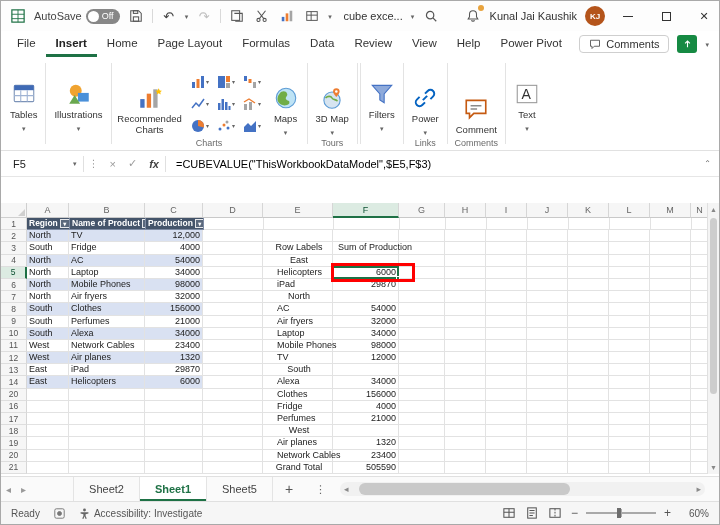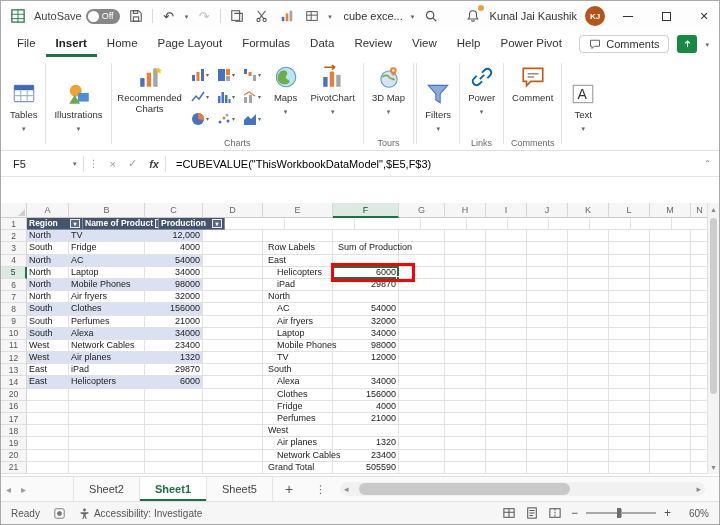--- a/index.html
+++ b/index.html
@@ -36,21 +36,21 @@
   
   .ribbontabs{height:26px;flex:0 0 26px;display:flex;align-items:stretch;background:#fff;padding:0 6px;font-size:11.5px;}
   .rtab{display:flex;align-items:center;padding:0 10px;color:#333;cursor:pointer;border-bottom:3px solid transparent;}
   .rtab.active{border-bottom:3px solid var(--accent);font-weight:bold;color:#222;}
   .comments-pill{margin-left:auto;align-self:center;display:flex;align-items:center;gap:5px;border:1px solid #cfcfcf;border-radius:4px;padding:2px 9px;font-size:11px;color:#333;}
   .share-btn{align-self:center;margin:0 4px 0 8px;width:20px;height:18px;background:#168a43;border-radius:3px;display:flex;align-items:center;justify-content:center;color:#fff;font-size:10px;}
 
   
   .ribbon{height:94px;flex:0 0 94px;display:flex;align-items:stretch;background:#fff;border-bottom:1px solid #e1e1e1;padding:1px 2px;overflow:hidden;}
   .rgroup{display:flex;flex-direction:column;align-items:center;padding:2px 3px 0 3px;}
-  .rgroup-content{display:flex;align-items:flex-start;flex:1;gap:4px;}
+  .rgroup-content{display:flex;align-items:flex-end;flex:1;gap:4px;}
   .gcap{height:13px;font-size:9px;color:#6b6b6b;display:flex;align-items:center;gap:3px;}
   .rdivider{width:1px;background:#e3e3e3;margin:5px 1px;}
   .bigbtn{display:flex;flex-direction:column;align-items:center;justify-content:flex-start;gap:3px;padding:4px 4px 0 4px;font-size:9.5px;color:#333;text-align:center;line-height:1.15;background:none;border:none;cursor:pointer;font-family:inherit;}
   .bigbtn svg{width:26px;height:26px;}
   .bigbtn .caret7{margin-top:1px;}
   .centered{justify-content:center;}
   .chartgrid{display:grid;grid-template-columns:repeat(3,25px);grid-auto-rows:20px;gap:2px 1px;margin-top:5px;}
   .minibtn{display:flex;align-items:center;gap:1px;justify-content:center;cursor:pointer;}
   .minibtn svg{width:14px;height:14px;}
   .minibtn .caret7{font-size:6px;}
@@ -77,21 +77,21 @@
   .ch{height:15px;background:#f6f6f6;border-right:1px solid #d6d6d6;border-bottom:1px solid #c9c9c9;font-size:9px;color:#666;display:flex;align-items:center;justify-content:center;flex:0 0 auto;}
   .chsel{background:#dcebe2;border-bottom:2px solid var(--accent);color:#0c5132;}
   .grow{display:flex;height:12.2px;}
   .rh{width:26px;flex:0 0 26px;background:#f6f6f6;border-right:1px solid #d6d6d6;border-bottom:1px solid #dedede;font-size:8.5px;color:#555;display:flex;align-items:center;justify-content:center;}
   .rhsel{background:#dcebe2;border-right:2px solid var(--accent);color:#0c5132;}
   .gc{height:12.2px;border-right:1px solid #e2e2e2;border-bottom:1px solid #e2e2e2;font-size:9px;line-height:11px;padding:0 2px;white-space:nowrap;overflow:hidden;color:#222;flex:0 0 auto;}
   .thead{background:var(--thead);color:#fff;font-weight:bold;font-size:8.5px;display:flex;align-items:center;justify-content:space-between;border-right:1px solid #7e8ba3;border-bottom:1px solid #7e8ba3;}
   .thdd{width:10px;height:9px;border:1px solid rgba(255,255,255,.85);font-size:6px;line-height:8px;text-align:center;color:#fff;background:rgba(255,255,255,.12);flex:0 0 auto;margin-left:2px;}
   .band{background:var(--band);}
   .num{text-align:right;}
-  .pl0{padding-left:5px;overflow:visible;}
+  .pl0{padding-left:5px;overflow:visible;text-align:center;}
   .pl1{padding-left:14px;overflow:visible;}
   .selbox{position:absolute;border:2px solid var(--accent);background:transparent;z-index:4;}
   .selhandle{position:absolute;width:4px;height:4px;background:var(--accent);border:1px solid #fff;z-index:5;}
   .redbox{position:absolute;border:3px solid var(--red);background:transparent;z-index:6;}
   .vscroll{position:absolute;right:0;top:0;bottom:0;width:12px;background:#f4f4f4;border-left:1px solid #e0e0e0;display:flex;flex-direction:column;align-items:center;}
   .vs-arrow{height:13px;display:flex;align-items:center;justify-content:center;font-size:7px;color:#888;width:100%;}
   .vs-track{flex:1;width:100%;position:relative;}
   .vs-thumb{position:absolute;left:2px;right:2px;top:2px;height:72%;background:#cdcdcd;border-radius:4px;}
 
   .filler{flex:1;background:#fff;}
@@ -352,30 +352,20 @@
             </span>
         </div>
         <button class="bigbtn">
           <svg viewBox="0 0 24 24">
               <circle cx="12" cy="12" r="9" fill="#BEE3F5" stroke="#5B9BD5"></circle>
               <path d="M6 8c2-3 6-3 7 0 1 2-2 3-1 5s4 1 3 4c-3 3-8 2-10-1-1.5-2.5-1-6 1-8z" fill="#70AD47"></path>
             </svg>
           <span>Maps</span>
           <span class="caret7">▾</span>
         </button>
-        <button class="bigbtn">
-          <svg viewBox="0 0 24 24">
-              <rect x="3" y="12" width="4" height="9" fill="#4472C4"></rect>
-              <rect x="9" y="7" width="4" height="14" fill="#ED7D31"></rect>
-              <rect x="15" y="10" width="4" height="11" fill="#A5A5A5"></rect>
-              <path d="M4 3h10M14 3l-3-2M14 3l-3 2" stroke="#C55A11" fill="none" stroke-width="1.3"></path>
-            </svg>
-          <span>PivotChart</span>
-          <span class="caret7">▾</span>
-        </button>
       </div>
       <div class="gcap">
         <span>Charts</span>
       </div>
     </div>
     <div class="rdivider"></div>
 
     <div class="rgroup">
       <div class="rgroup-content">
         <button class="bigbtn">
@@ -483,29 +473,29 @@
           <div class="ch" style="width:41px">H</div>
           <div class="ch" style="width:41px">I</div>
           <div class="ch" style="width:41px">J</div>
           <div class="ch" style="width:41px">K</div>
           <div class="ch" style="width:41px">L</div>
           <div class="ch" style="width:41px">M</div>
           <div class="ch" style="width:18px">N</div>
         </div>
         <div class="grow">
           <div class="rh">1</div>
-          <div class="gc thead" style="width:56px">
+          <div class="gc thead" style="width:43px">
             <span class="thtxt">Region</span>
             <span class="thdd">▾</span>
           </div>
           <div class="gc thead" style="width:76px">
             <span class="thtxt">Name of Product</span>
             <span class="thdd">▾</span>
           </div>
-          <div class="gc thead" style="width:66px">
+          <div class="gc thead" style="width:58px">
             <span class="thtxt">Production</span>
             <span class="thdd">▾</span>
           </div>
           <div class="gc " style="width:60px"></div>
           <div class="gc " style="width:70px"></div>
           <div class="gc " style="width:66px"></div>
           <div class="gc " style="width:46px"></div>
           <div class="gc " style="width:41px"></div>
           <div class="gc " style="width:41px"></div>
           <div class="gc " style="width:41px"></div>

